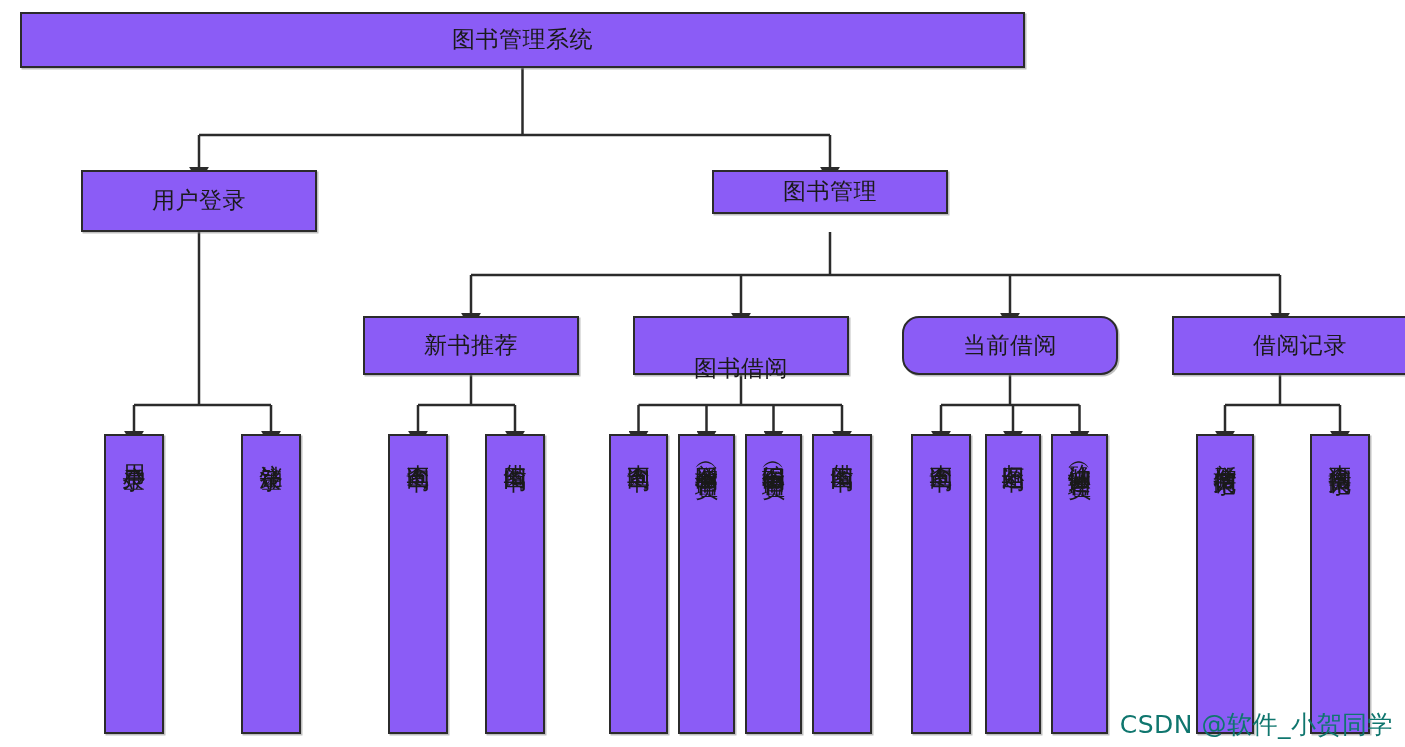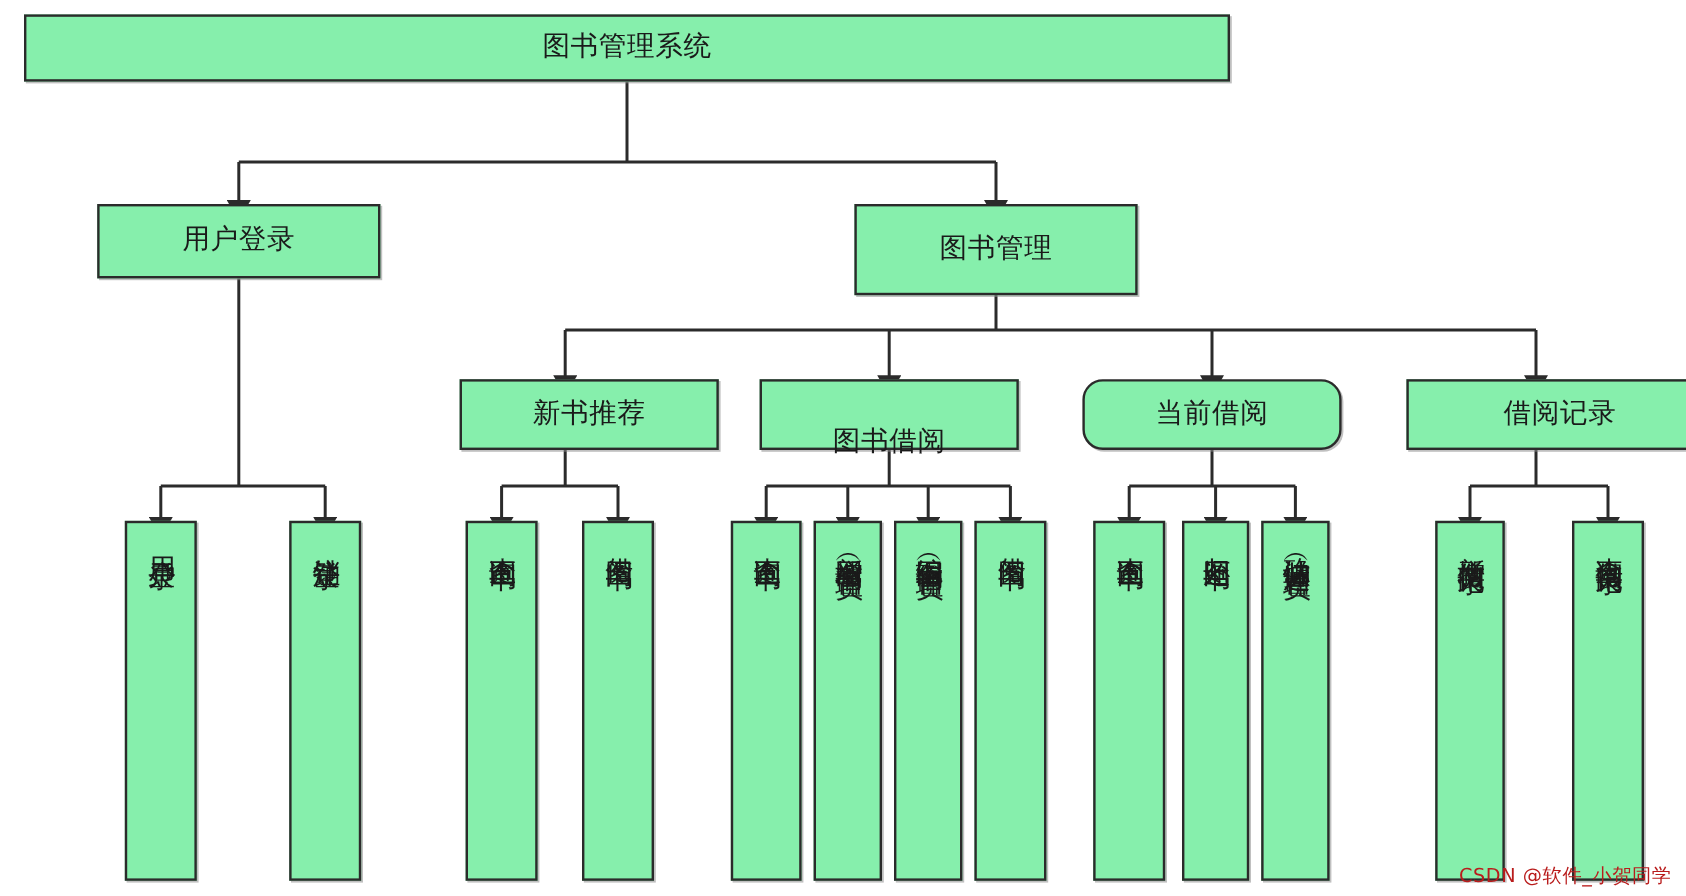--- a/index.html
+++ b/index.html
@@ -13,21 +13,21 @@
   #diagram-root {
     position: relative;
     width: 1405px;
     height: 747px;
     background: #ffffff;
     overflow: hidden;
   }
   .node-box {
     position: absolute;
     box-sizing: border-box;
-    background: #86efac;
+    background: #8b5cf6;
     border: 2.5px solid #2b2b2b;
     display: flex;
     align-items: center;
     justify-content: center;
     box-shadow: 1.5px 1.5px 0 rgba(140,140,140,0.55);
   }
   .node-label-h {
     font-size: 23px;
     line-height: 1.1;
     color: #1a1a1a;
@@ -53,22 +53,22 @@
     left: 0;
     top: 0;
     width: 1405px;
     height: 747px;
     pointer-events: none;
   }
   .watermark {
     position: absolute;
     right: 12px;
     bottom: 6px;
-    font-size: 16px;
-    color: #b91c1c;
+    font-size: 25px;
+    color: #0f766e;
     white-space: nowrap;
     letter-spacing: 0.5px;
   }
 </style>
 </head>
 <body>
 
 <div id="diagram-root">
   <svg id="connector-layer" viewBox="0 0 1405 747" width="1405" height="747" aria-hidden="true">
       <defs>
@@ -110,24 +110,24 @@
       <line x1="1225" y1="405" x2="1225" y2="432" stroke="#2b2b2b" stroke-width="2.5" marker-end="url(#arrowhead)"></line>
       <line x1="1340" y1="405" x2="1340" y2="432" stroke="#2b2b2b" stroke-width="2.5" marker-end="url(#arrowhead)"></line>
     </svg>
   <div id="node-layer">
       <div class="node-box" style="left: 20px; top: 12px; width: 1005px; height: 56px; border-color: rgb(43, 43, 43);">
         <span class="node-label-h" style="color: rgb(26, 26, 26);">图书管理系统</span>
       </div>
       <div class="node-box" style="left: 81px; top: 170px; width: 236px; height: 62px; border-color: rgb(43, 43, 43);">
         <span class="node-label-h" style="color: rgb(26, 26, 26);">用户登录</span>
       </div>
-      <div class="node-box" style="left: 712px; top: 170px; width: 236px; height: 76px; border-color: rgb(43, 43, 43);">
+      <div class="node-box" style="left: 712px; top: 170px; width: 236px; height: 44px; border-color: rgb(43, 43, 43);">
         <span class="node-label-h" style="color: rgb(26, 26, 26);">图书管理</span>
       </div>
-      <div class="node-box" style="left: 363px; top: 316px; width: 216px; height: 59px; border-color: rgb(43, 43, 43); margin-left: 20px;">
+      <div class="node-box" style="left: 363px; top: 316px; width: 216px; height: 59px; border-color: rgb(43, 43, 43);">
         <span class="node-label-h" style="color: rgb(26, 26, 26);">新书推荐</span>
       </div>
       <div class="node-box" style="left: 633px; top: 316px; width: 216px; height: 59px; border-color: rgb(43, 43, 43);">
         <span class="node-label-h" style="color: rgb(26, 26, 26); margin-top: 46px;">图书借阅</span>
       </div>
       <div class="node-box" style="left: 902px; top: 316px; width: 216px; height: 59px; border-color: rgb(43, 43, 43); border-radius: 17px;">
         <span class="node-label-h" style="color: rgb(26, 26, 26);">当前借阅</span>
       </div>
       <div class="node-box" style="left: 1172px; top: 316px; width: 256px; height: 59px; border-color: rgb(43, 43, 43);">
         <span class="node-label-h" style="color: rgb(26, 26, 26);">借阅记录</span>

